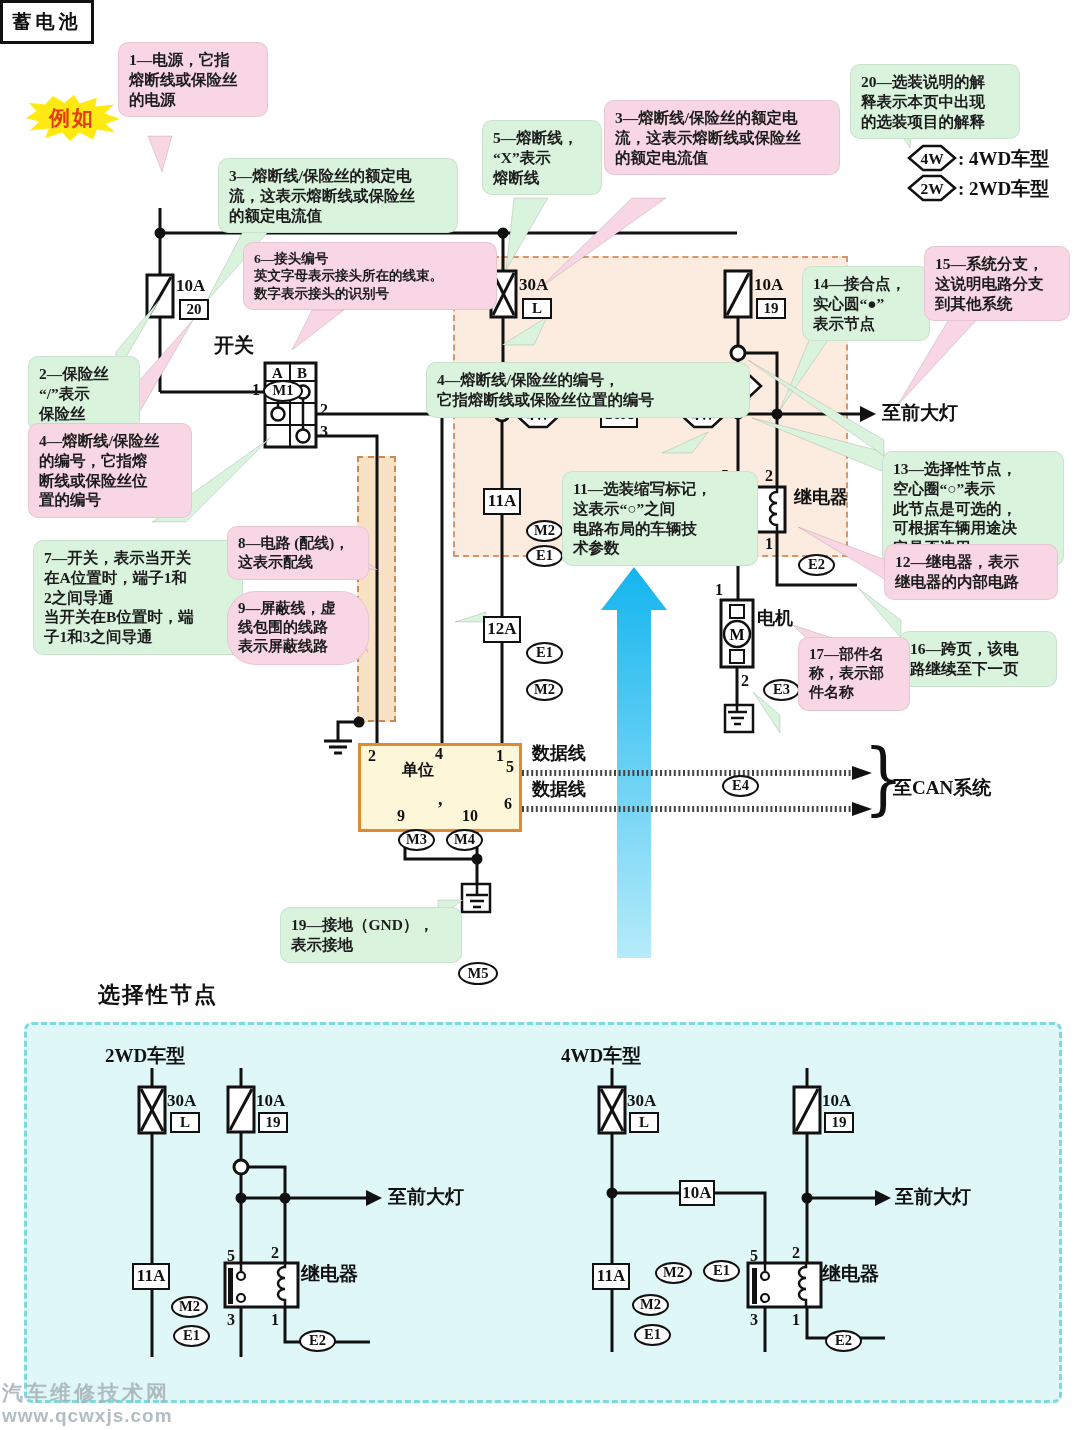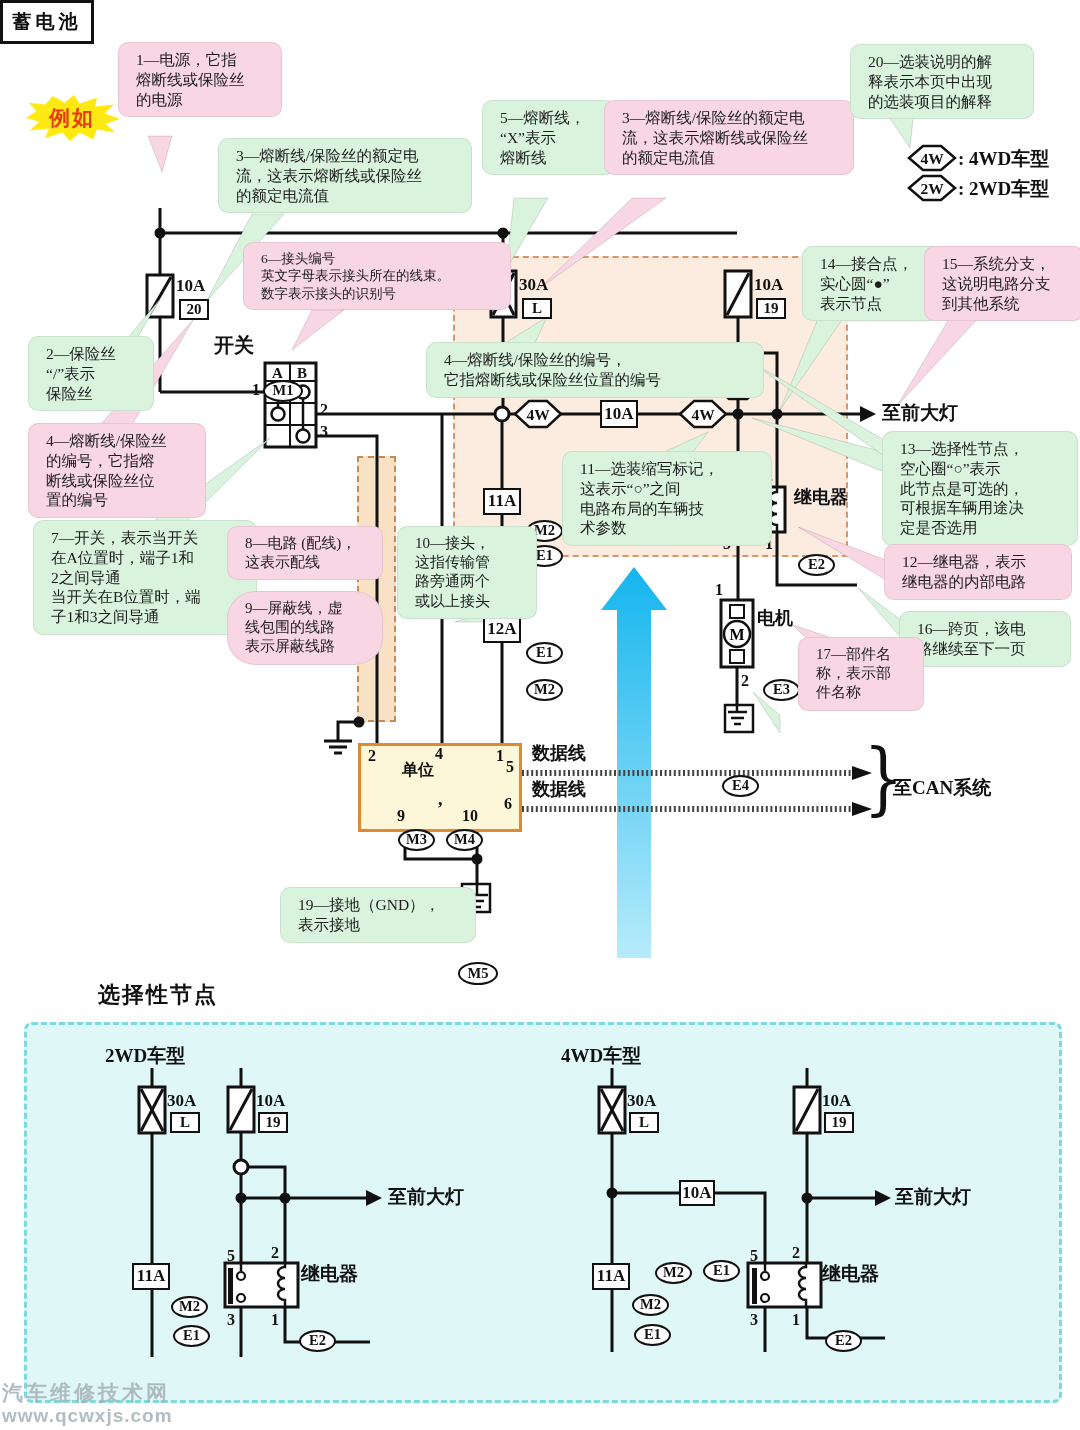--- a/index.html
+++ b/index.html
@@ -6,24 +6,24 @@
   #stage{position:relative;width:1080px;height:1430px;background:#fff;overflow:hidden;
          font-family:"Liberation Serif","DejaVu Serif",serif;color:#111;}
   .region{position:absolute;z-index:0;box-sizing:border-box;}
   #peach-box{left:453px;top:256px;width:395px;height:301px;background:#fcebdf;border:2px dashed #d6976f;}
   #shield-box{left:357px;top:456px;width:39px;height:266px;background:#f9e1c5;border:2px dashed #c98a52;}
   #unit-box{left:358px;top:743px;width:164px;height:89px;background:#fdf6d8;border:3px solid #dd8a33;z-index:1;}
   #bottom-panel{left:24px;top:1022px;width:1038px;height:381px;background:#e0f7f7;border:3px dashed #7ed9df;border-radius:8px;}
   #battery-box{left:117px;top:170px;width:88px;height:38px;background:#fff;border:3px solid #111;z-index:2;
                display:flex;align-items:center;justify-content:center;font-weight:700;font-size:19px;letter-spacing:4px;font-family:Liberation Serif, serif;}
   svg#art{position:absolute;left:0;top:0;z-index:1;pointer-events:none;}
-  .co{position:absolute;border-radius:10px;padding:8px 18px;font-weight:400;line-height:1.28;
+  .co{position:absolute;border-radius:10px;padding:8px 11px;font-weight:700;line-height:1.28;
       white-space:pre-line;color:#1c1c1c;z-index:3;font-size:15.5px;box-shadow:inset 0 0 0 1px rgba(0,0,0,.07);}
   .pink{background:#f8d6e3;}
-  .green{background:#d9f3dd;}
+  .green{background:#d9f3dd;margin-top:20px;}
   .lb{position:absolute;font-weight:700;color:#111;white-space:nowrap;z-index:2;font-size:17px;line-height:1;}
   .oval{position:absolute;box-sizing:border-box;border:2.5px solid #111;border-radius:50%;background:#fff;
         font-weight:700;font-size:14.5px;width:37px;height:22px;line-height:17px;text-align:center;z-index:2;margin-top:44px;}
   .bx{position:absolute;box-sizing:border-box;border:2.5px solid #111;background:#fff;font-weight:700;
       font-size:15px;text-align:center;z-index:2;width:30px;height:21px;line-height:16px;}
   .bx2{width:38px;height:27px;font-size:17px;line-height:22px;}
   .bx3{width:38px;height:28px;font-size:17px;line-height:23px;}
   #badge-example{position:absolute;left:24px;top:94px;width:96px;height:48px;background:#ffe913;z-index:3;
       clip-path:polygon(2% 50%,13% 36%,5% 18%,22% 22%,30% 4%,42% 18%,52% 2%,58% 20%,76% 8%,74% 26%,94% 22%,84% 40%,100% 52%,85% 62%,95% 80%,76% 74%,72% 95%,58% 80%,48% 98%,40% 80%,22% 92%,26% 72%,6% 76%,16% 58%);
       display:flex;align-items:center;justify-content:center;font-weight:700;font-size:21px;color:#e8380d;letter-spacing:2px;}
@@ -233,24 +233,20 @@
   <div class="co green" style="left:33px;top:520px;width:188px;">7—开关，表示当开关
 在A位置时，端子1和
 2之间导通
 当开关在B位置时，端
 子1和3之间导通</div>
   <div class="co pink" style="left:227px;top:526px;width:120px;font-size:15px;">8—电路 (配线)，
 这表示配线</div>
   <div class="co pink" style="left:227px;top:591px;width:120px;font-size:15px;border-radius:28px;">9—屏蔽线，虚
 线包围的线路
 表示屏蔽线路</div>
-  <div class="co green" style="left:397px;top:526px;width:104px;font-size:15px;">10—接头，
-这指传输管
-路旁通两个
-或以上接头</div>
   <div class="co green" style="left:482px;top:100px;width:98px;">5—熔断线，
 “X”表示
 熔断线</div>
   <div class="co pink" style="left:604px;top:100px;width:214px;">3—熔断线/保险丝的额定电
 流，这表示熔断线或保险丝
 的额定电流值</div>
   <div class="co green" style="left:850px;top:44px;width:148px;">20—选装说明的解
 释表示本页中出现
 的选装项目的解释</div>
   <div class="co green" style="left:802px;top:246px;width:106px;">14—接合点，

